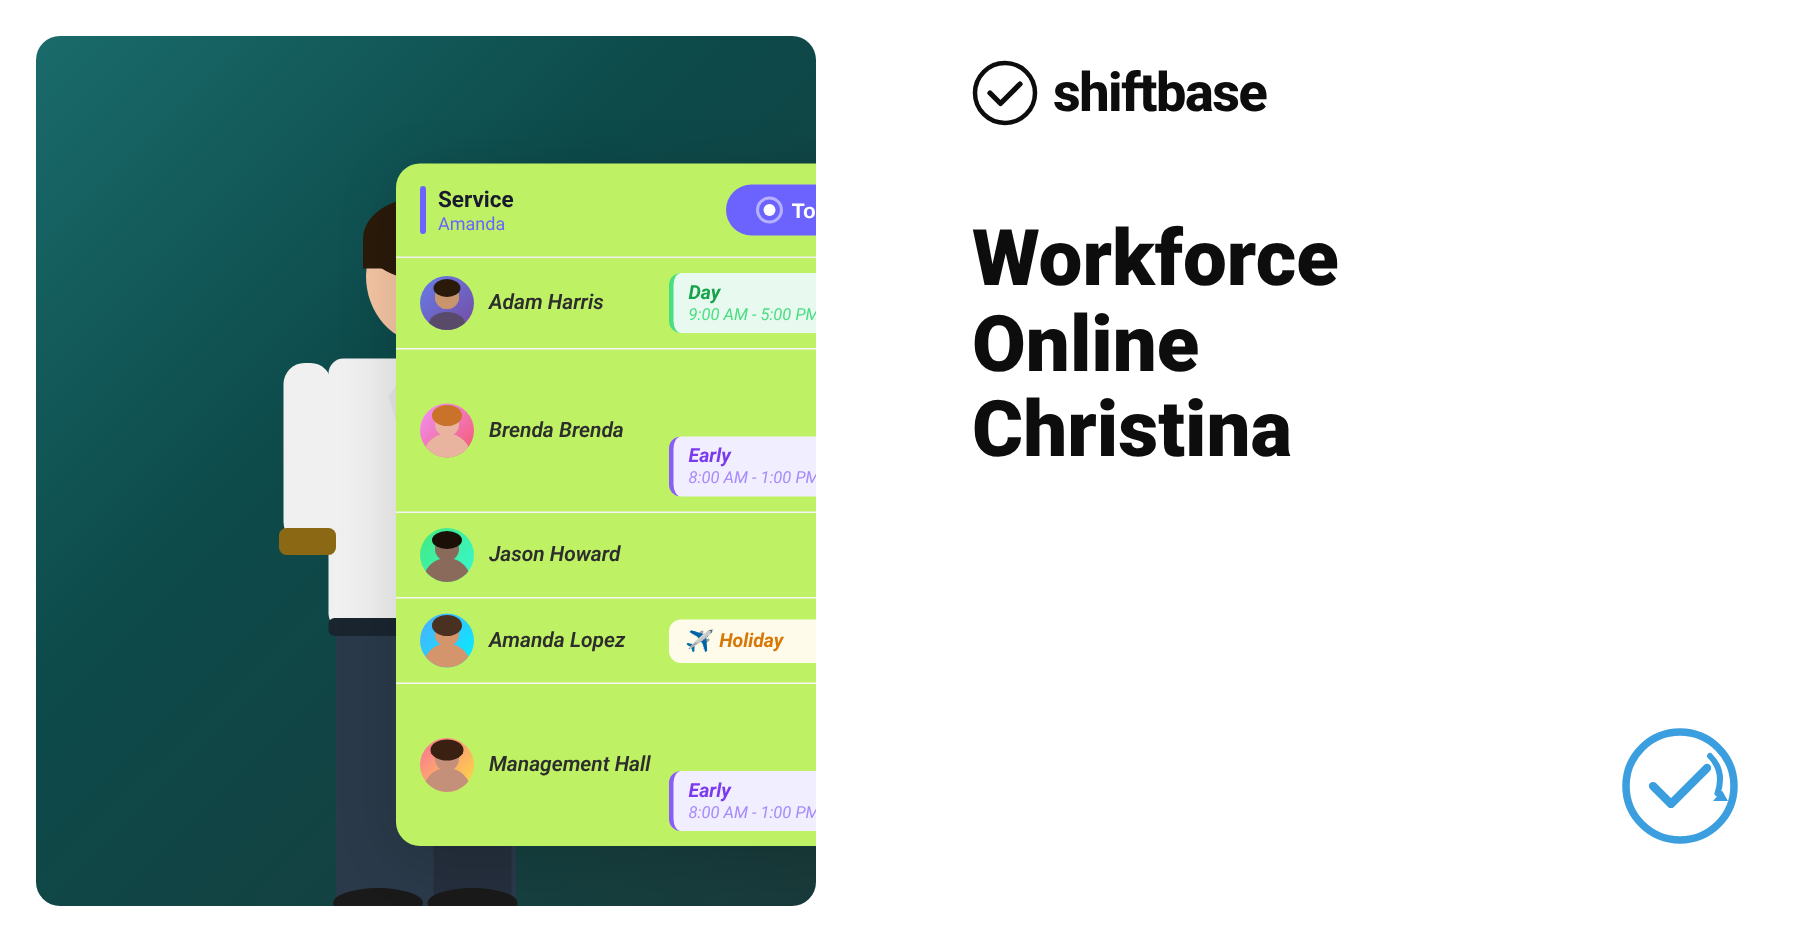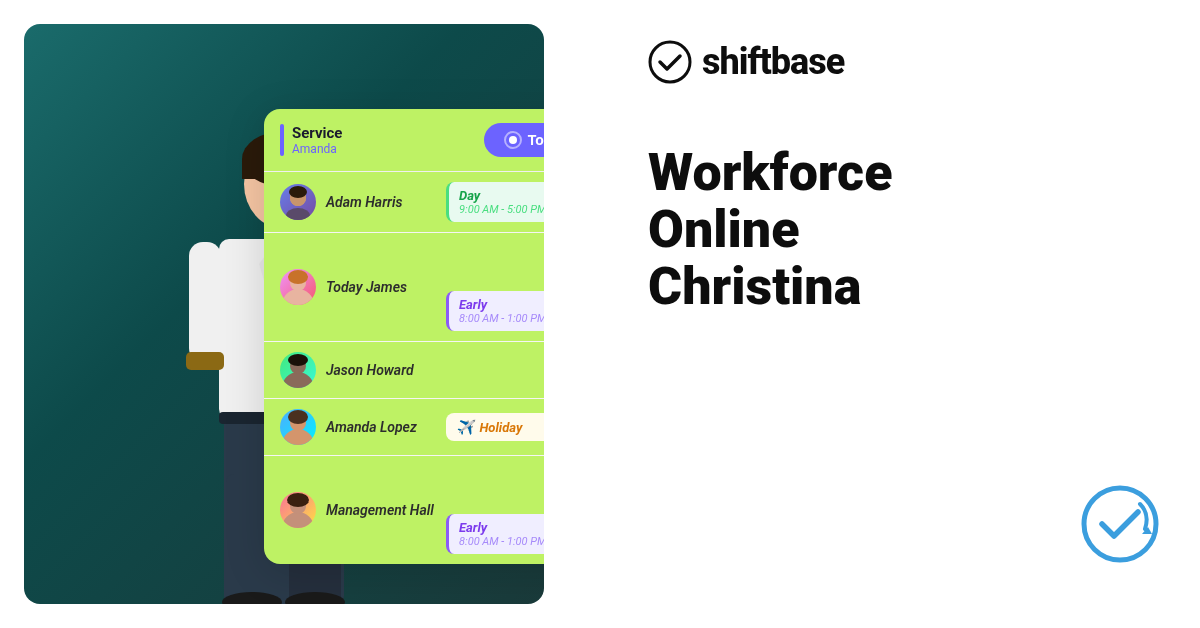--- a/index.html
+++ b/index.html
@@ -330,21 +330,21 @@
 
     <div class="employee-row">
       <div class="avatar avatar-brenda">
         <svg viewBox="0 0 36 36" width="36" height="36">
           <circle cx="18" cy="36" r="16" fill="#e8b4a0"></circle>
           <circle cx="18" cy="14" r="8" fill="#e8b4a0"></circle>
           <ellipse cx="18" cy="8" rx="10" ry="7" fill="#c8722a"></ellipse>
           <path d="M8,8 Q18,-2 28,8" fill="#c8722a"></path>
         </svg>
       </div>
-      <span class="employee-name">Today James</span>
+      <span class="employee-name">Brenda Brenda</span>
       <div class="shift-badge early">
         <div class="shift-title">Early</div>
         <div class="shift-time">8:00 AM - 1:00 PM</div>
       </div>
     </div>
 
     <div class="employee-row">
       <div class="avatar avatar-jason">
         <svg viewBox="0 0 36 36" width="36" height="36">
           <circle cx="18" cy="36" r="16" fill="#8a6a5a"></circle>

